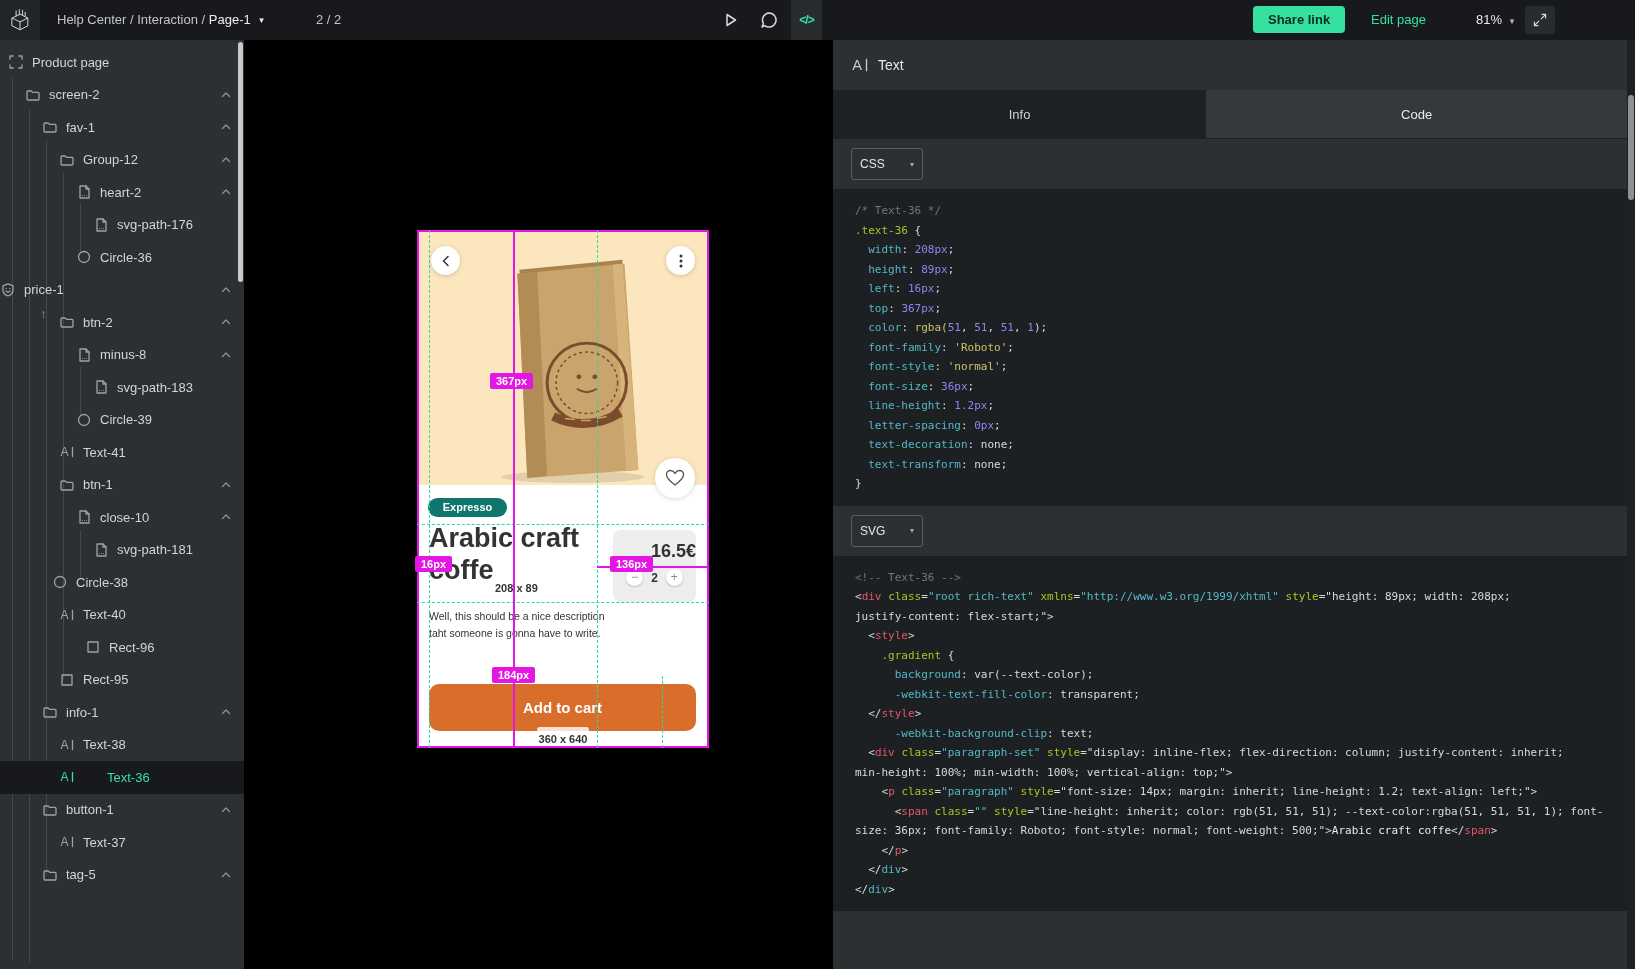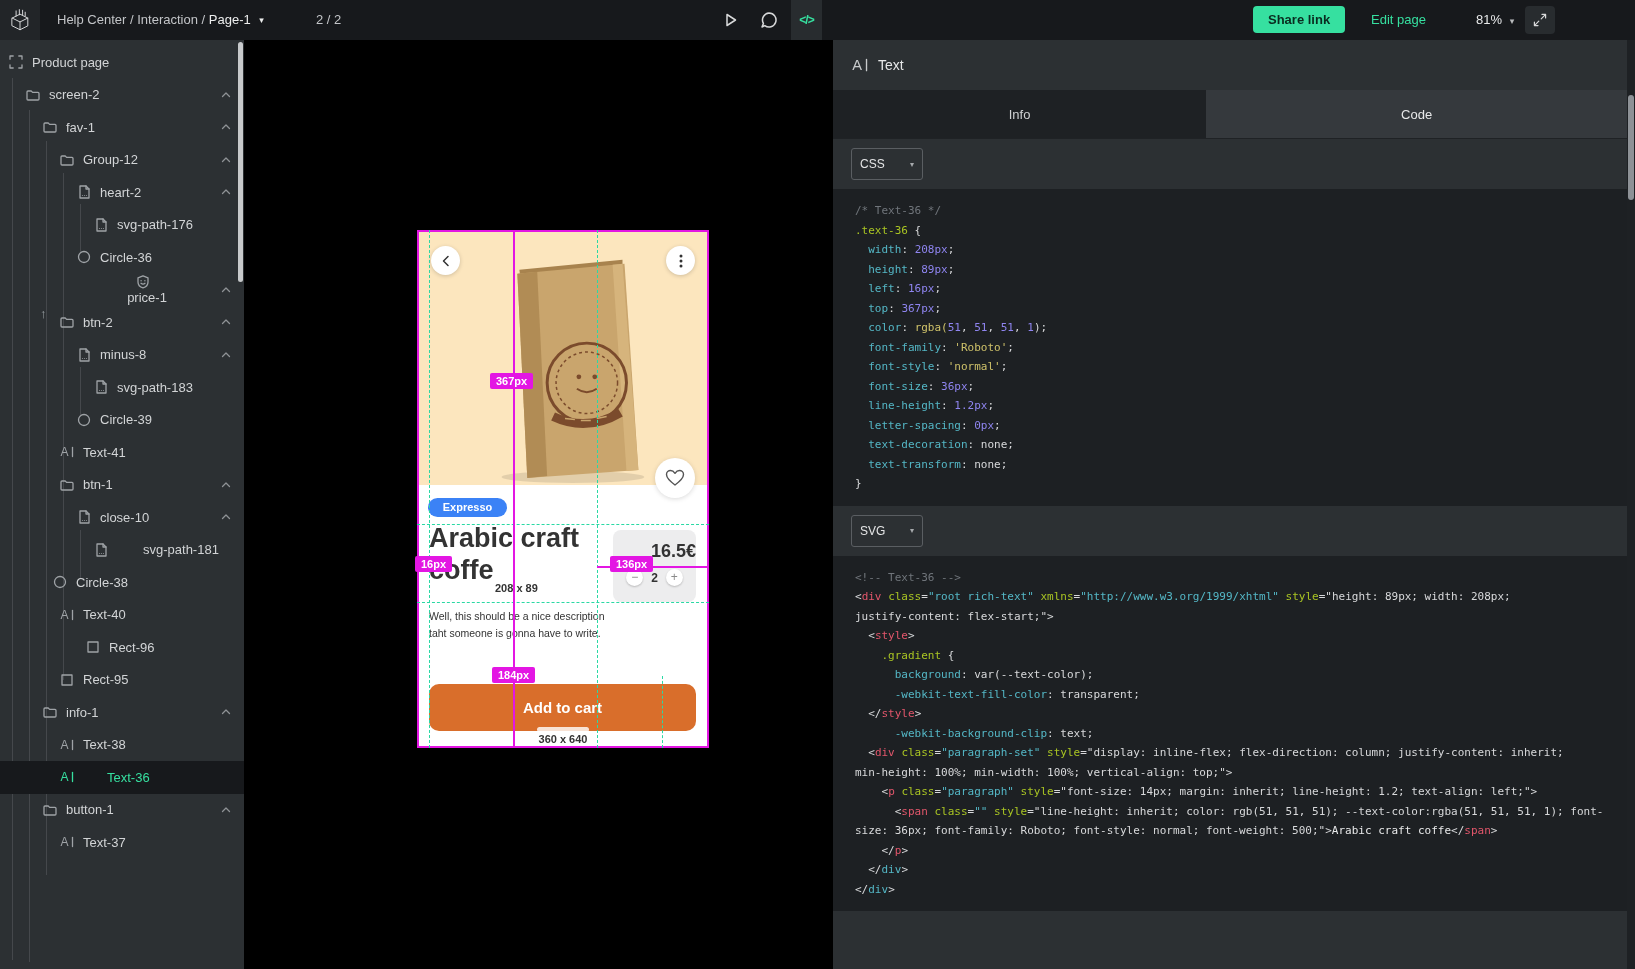--- a/index.html
+++ b/index.html
@@ -41,21 +41,21 @@
   #side-scroll{position:absolute;left:238px;top:2px;width:5px;height:240px;background:#c7c9cb;border-radius:3px;cursor:pointer;}
   #insert-arrow{position:absolute;left:40px;top:266px;color:#9aa0a4;font-size:13px;}
   
   #canvas{position:absolute;left:244px;top:40px;width:589px;height:929px;background:#000;}
   #card{position:absolute;left:173px;top:190px;width:292px;height:518px;background:#fff;overflow:hidden;}
   #img-area{position:absolute;left:0;top:0;width:292px;height:255px;background:#fce6be;}
   .circ-btn{position:absolute;width:29px;height:29px;border-radius:50%;background:#fff;
             box-shadow:0 1px 4px rgba(0,0,0,.18);display:flex;align-items:center;justify-content:center;cursor:pointer;}
   #fav-btn{position:absolute;left:238px;top:228px;width:40px;height:40px;border-radius:50%;background:#fff;
            box-shadow:0 1px 5px rgba(0,0,0,.15);display:flex;align-items:center;justify-content:center;cursor:pointer;}
-  #tag-pill{position:absolute;left:11px;top:268px;width:79px;height:19px;border-radius:10px;background:#3b82f6;
+  #tag-pill{position:absolute;left:11px;top:268px;width:79px;height:19px;border-radius:10px;background:#0f766e;
             color:#fff;font-size:11px;font-weight:700;text-align:center;line-height:19px;}
   #card-title{position:absolute;left:12px;top:292px;width:176px;font-size:27px;line-height:1.2;
               font-weight:600;color:#333;}
   #dims-text{position:absolute;left:78px;top:352px;font-size:11px;font-weight:600;color:#333;}
   #price-box{position:absolute;left:196px;top:300px;width:83px;height:72px;background:#ededee;border-radius:8px;}
   #price-val{margin-top:11px;text-align:right;font-size:18px;font-weight:700;color:#333;}
   #stepper{display:flex;align-items:center;justify-content:center;gap:8px;margin-top:7px;}
   .step-btn{width:17px;height:17px;border-radius:50%;background:#fff;box-shadow:0 1px 2px rgba(0,0,0,.22);
             color:#8a8a8a;font-size:12px;line-height:16px;text-align:center;cursor:pointer;}
   #qty{font-size:12px;font-weight:700;color:#333;}
@@ -224,21 +224,21 @@
           <span class="lbl">svg-path-176</span>
         </div>
         <div class="row" style="padding-left: 76px;">
           <span class="ic">
             <svg viewBox="0 0 16 16">
               <circle cx="8" cy="8" r="5.5"></circle>
             </svg>
           </span>
           <span class="lbl">Circle-36</span>
         </div>
-        <div class="row" style="padding-left: 42px; flex-direction: column;">
+        <div class="row" style="">
           <span class="ic">
             <svg viewBox="0 0 16 16">
               <path d="M8,1.8 L13,3.8 V8 c0,3.8 -2.4,5.2 -5,5.9 C5.4,13.2 3,11.8 3,8 V3.8 Z"></path>
               <circle cx="6.1" cy="6.8" r="0.7" fill="currentColor" stroke="none"></circle>
               <circle cx="9.9" cy="6.8" r="0.7" fill="currentColor" stroke="none"></circle>
               <path d="M6,9.3 q2,1.6 4,0"></path>
             </svg>
           </span>
           <span class="lbl">price-1</span>
           <span class="chev">
@@ -329,21 +329,21 @@
               <circle cx="10.4" cy="11.6" r="0.5" fill="currentColor" stroke="none"></circle>
             </svg>
           </span>
           <span class="lbl">close-10</span>
           <span class="chev">
             <svg viewBox="0 0 12 12">
               <path d="M2.5,7.5 L6,4 L9.5,7.5"></path>
             </svg>
           </span>
         </div>
-        <div class="row" style="padding-left: 93px; gap: 26px;">
+        <div class="row" style="padding-left: 93px;">
           <span class="ic">
             <svg viewBox="0 0 16 16">
               <path d="M4,2 h6 l3,3 v9 H4 Z"></path>
               <path d="M10,2 v3 h3"></path>
               <circle cx="6.4" cy="11.6" r="0.5" fill="currentColor" stroke="none"></circle>
               <circle cx="8.4" cy="11.6" r="0.5" fill="currentColor" stroke="none"></circle>
               <circle cx="10.4" cy="11.6" r="0.5" fill="currentColor" stroke="none"></circle>
             </svg>
           </span>
           <span class="lbl">svg-path-181</span>
@@ -426,20 +426,33 @@
           </span>
         </div>
         <div class="row" style="padding-left: 59px;">
           <span class="ic">
             <svg viewBox="0 0 16 16">
               <text x="1.5" y="12" font-size="12" fill="currentColor" stroke="none" font-family="inherit">A</text>
               <line x1="13.5" y1="3.5" x2="13.5" y2="12.5"></line>
             </svg>
           </span>
           <span class="lbl">Text-37</span>
+        </div>
+        <div class="row" style="padding-left: 42px;">
+          <span class="ic">
+            <svg viewBox="0 0 16 16">
+              <path d="M2,5 a1,1 0 0 1 1,-1 h3.2 L7.6,5.4 H13 a1,1 0 0 1 1,1 V12 a1,1 0 0 1 -1,1 H3 a1,1 0 0 1 -1,-1 Z"></path>
+            </svg>
+          </span>
+          <span class="lbl">tag-5</span>
+          <span class="chev">
+            <svg viewBox="0 0 12 12">
+              <path d="M2.5,7.5 L6,4 L9.5,7.5"></path>
+            </svg>
+          </span>
         </div>
       </div>
     <div id="insert-arrow">↑</div>
     <div id="side-scroll"></div>
   </div>
 
   <div id="canvas">
     <div id="card">
       <div id="img-area">
         <svg width="180" height="248" viewBox="0 0 180 250" style="position:absolute;left:56px;top:6px">

